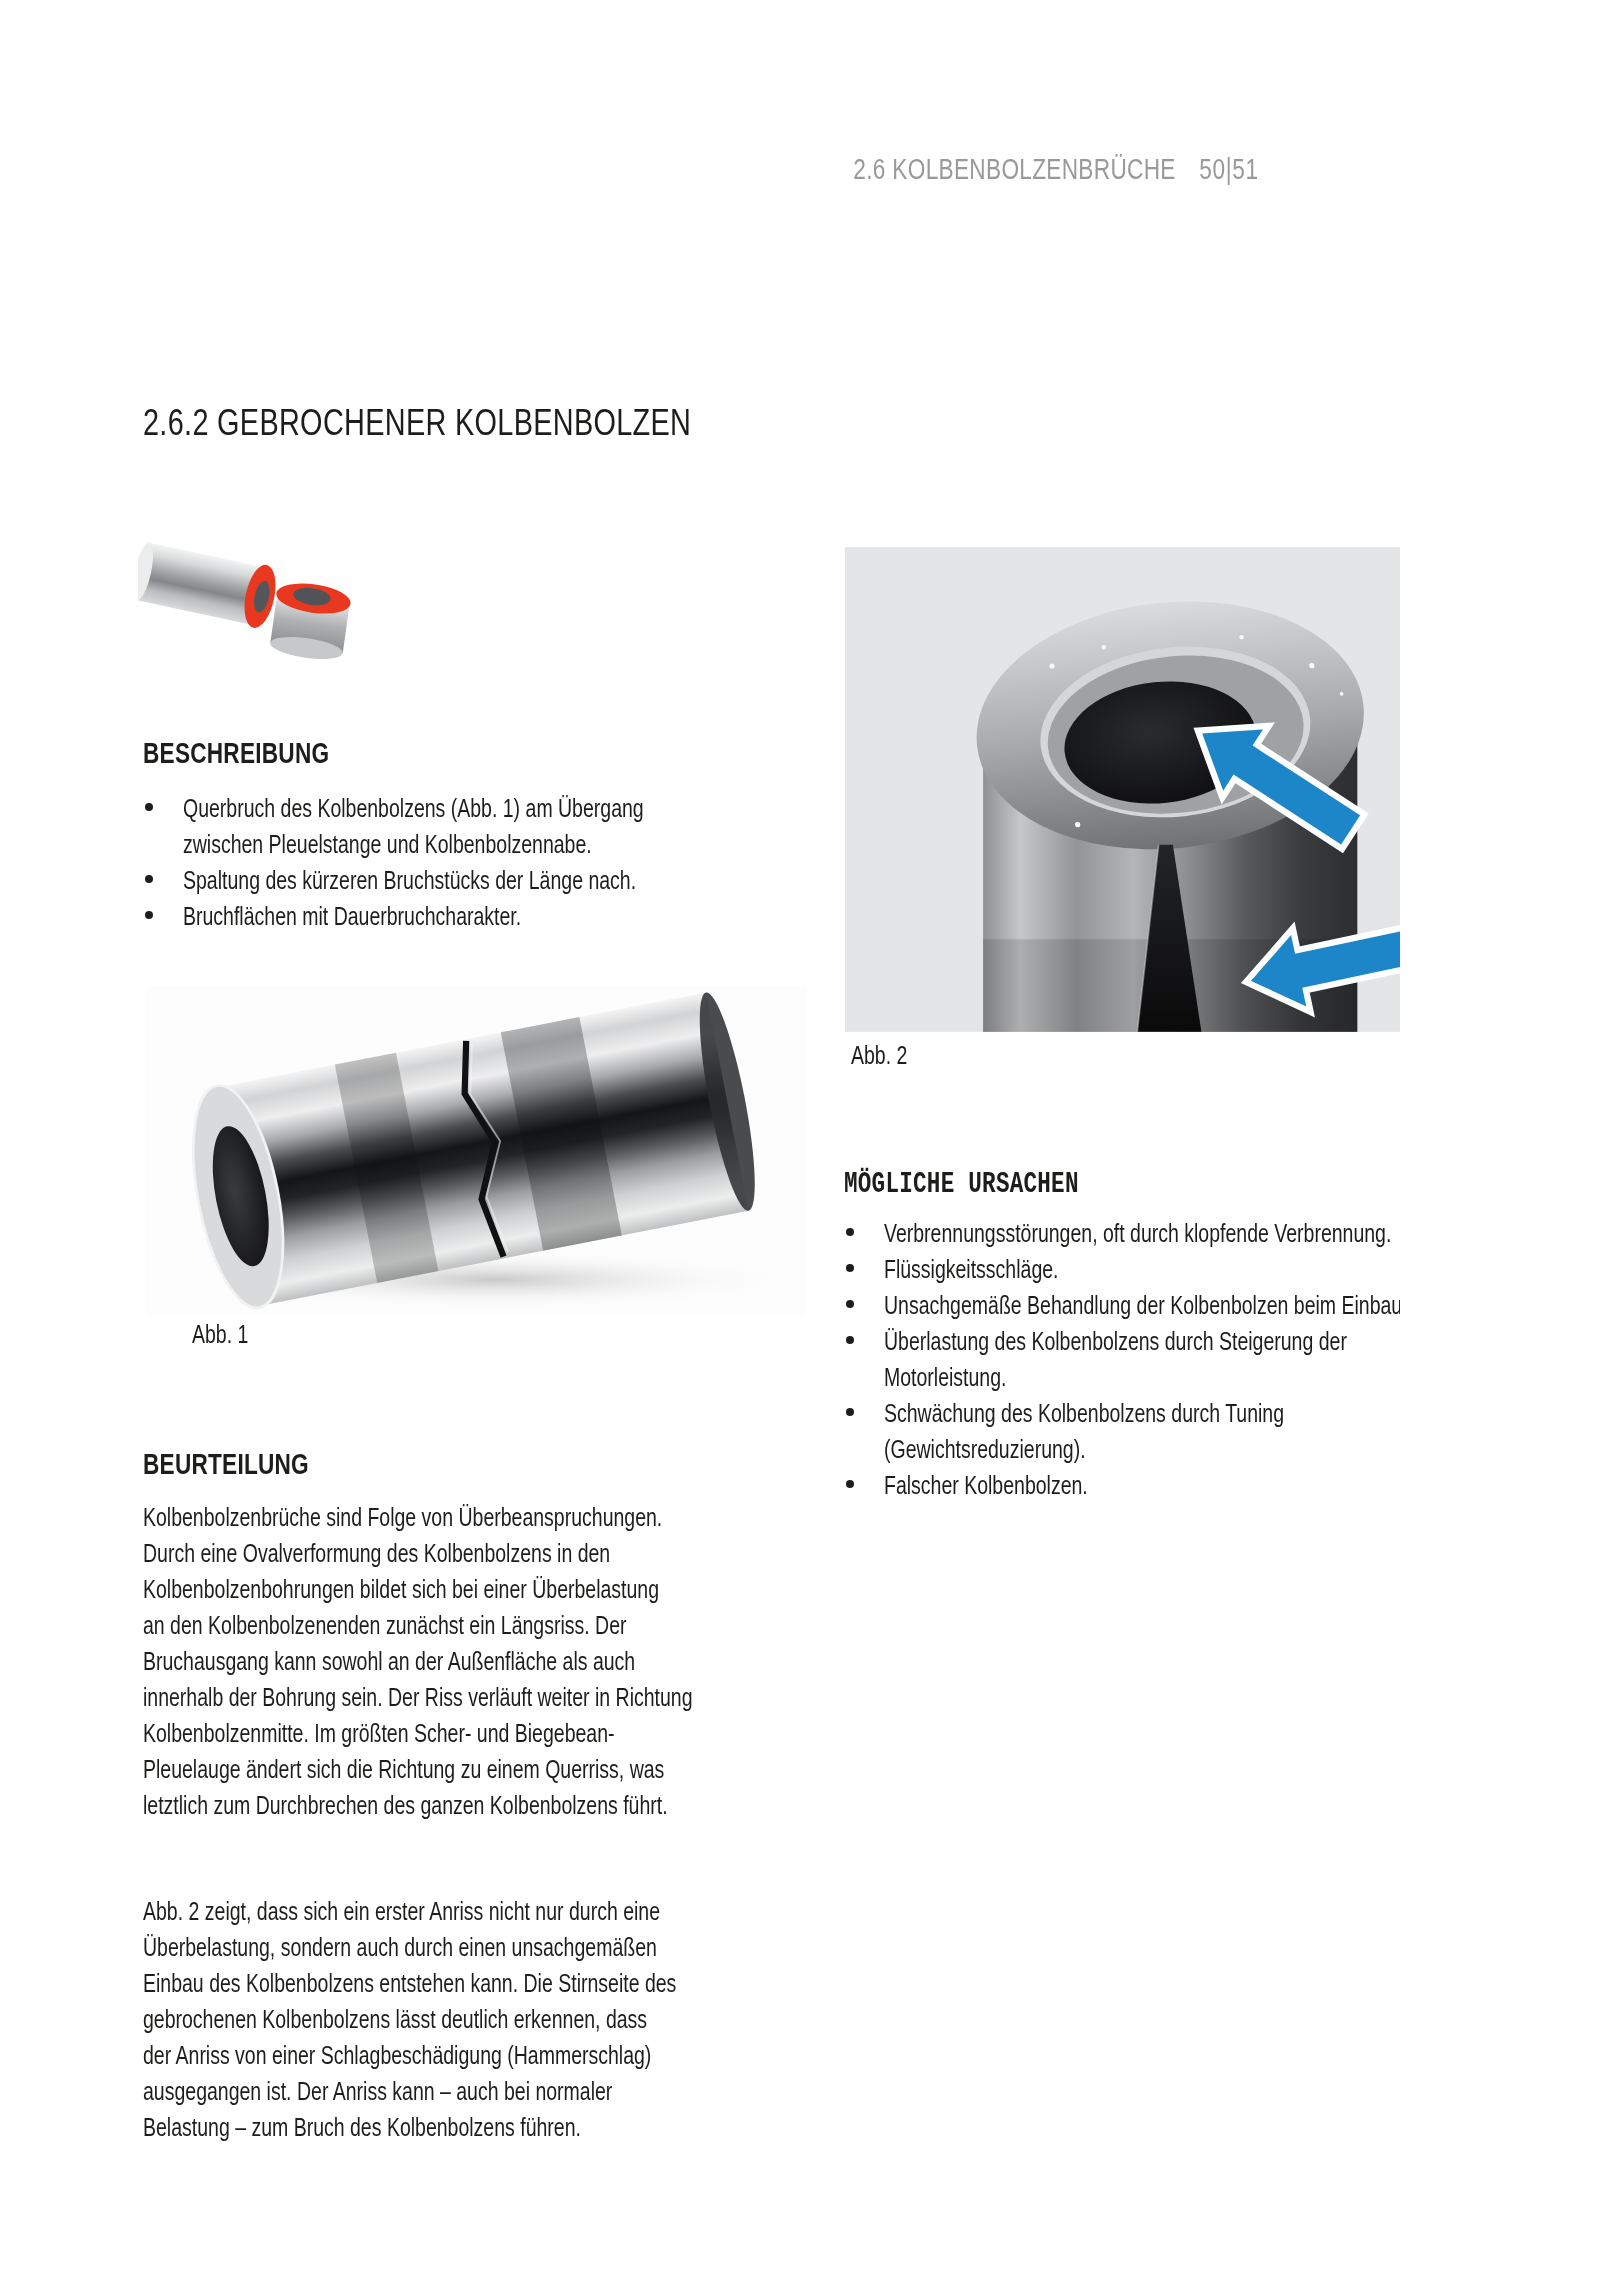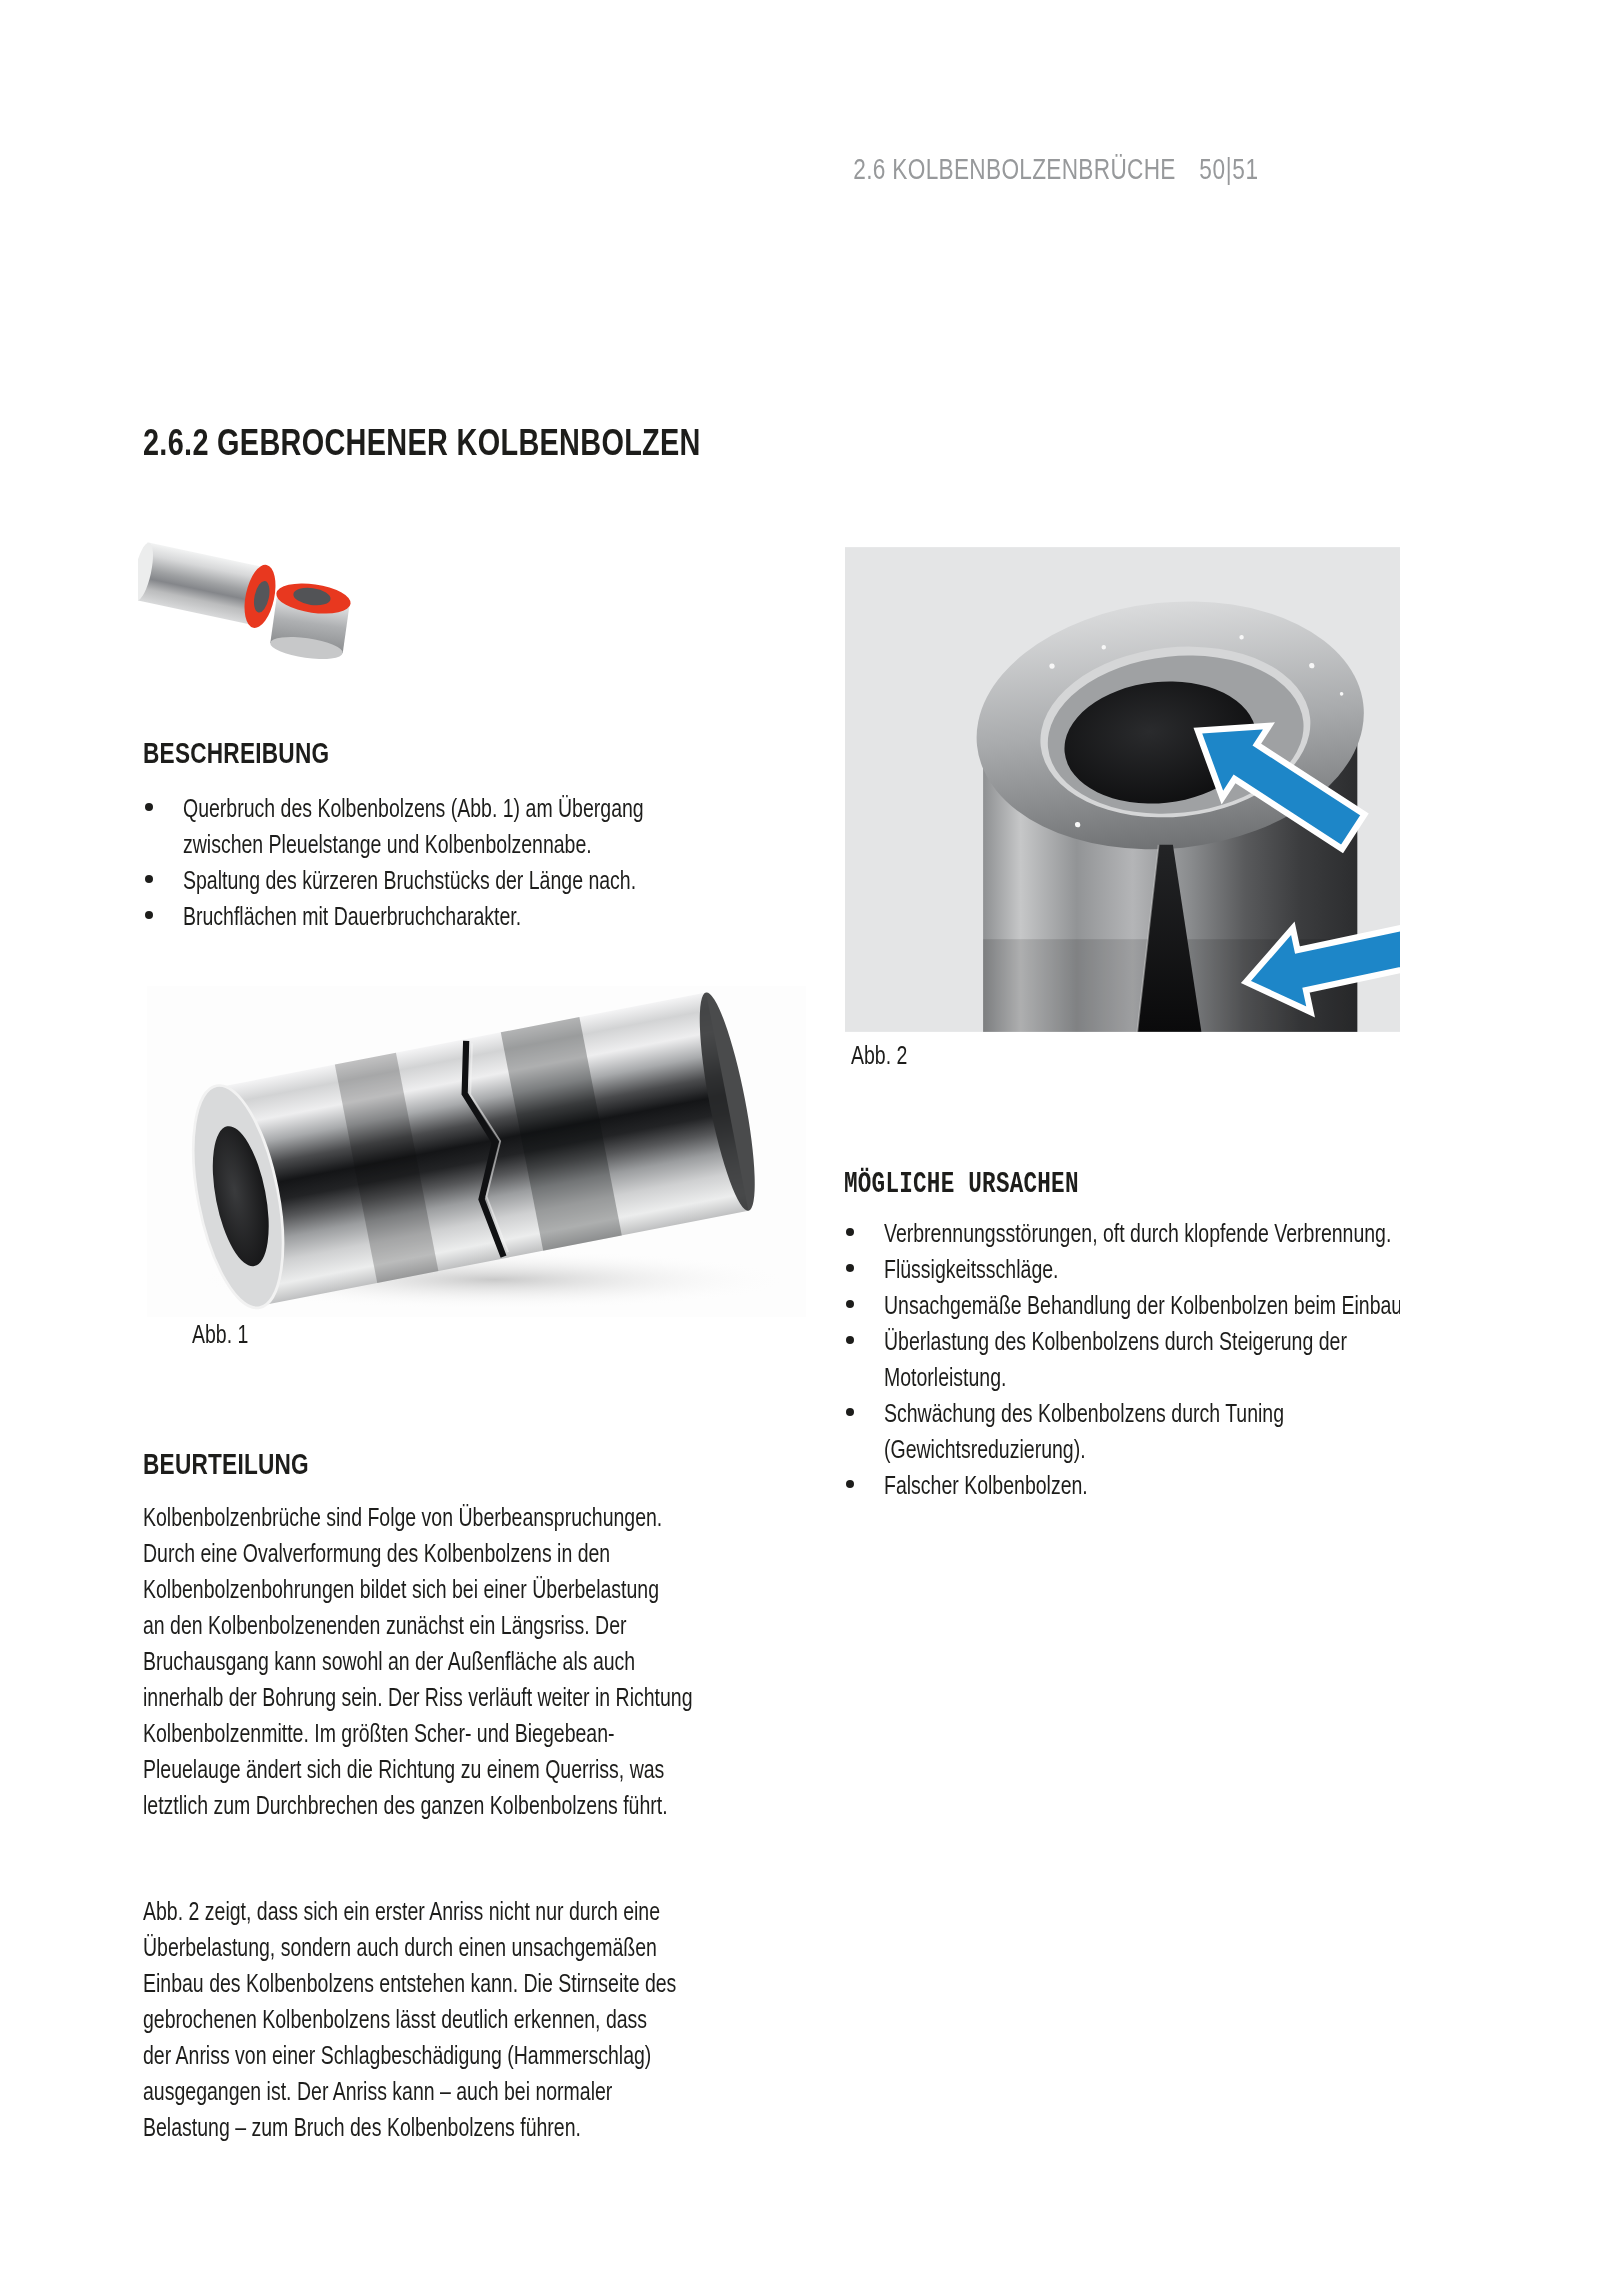--- a/index.html
+++ b/index.html
@@ -10,21 +10,21 @@
   
   .cx  { display:inline-block; transform:scaleX(0.78); transform-origin:0 50%; white-space:pre; }
   .cxr { display:inline-block; transform:scaleX(0.78); transform-origin:100% 50%; white-space:pre; }
 
   .running-header {
     position:absolute; top:153px; right:141px; text-align:right;
     font-size:29px; color:#97999b; letter-spacing:0.4px;
   }
   .running-header .pagenum { margin-left:30px; letter-spacing:0.9px; }
 
-  .doc-title { position:absolute; left:143px; top:422px; font-size:37px; font-weight:bold; letter-spacing:0.4px; }
+  .doc-title { position:absolute; left:143px; top:402px; font-size:37px; font-weight:normal; letter-spacing:0.4px; }
 
   .sec-heading { position:absolute; font-size:29px; font-weight:bold; letter-spacing:0.3px; }
 
   .bullets { position:absolute; margin:0; padding:0; list-style:none; }
   .bullets li { display:flex; align-items:flex-start; margin:0; padding:0; }
   .bullets .dot { flex:none; width:8px; height:8px; border-radius:50%; background:#1d1d1b; margin:13.4px 0 0 1.8px; }
   .bullets .btxt { margin-left:30px; }
 
   .para { position:absolute; }
   .line { height:36px; line-height:36px; font-size:25px; white-space:nowrap; }

